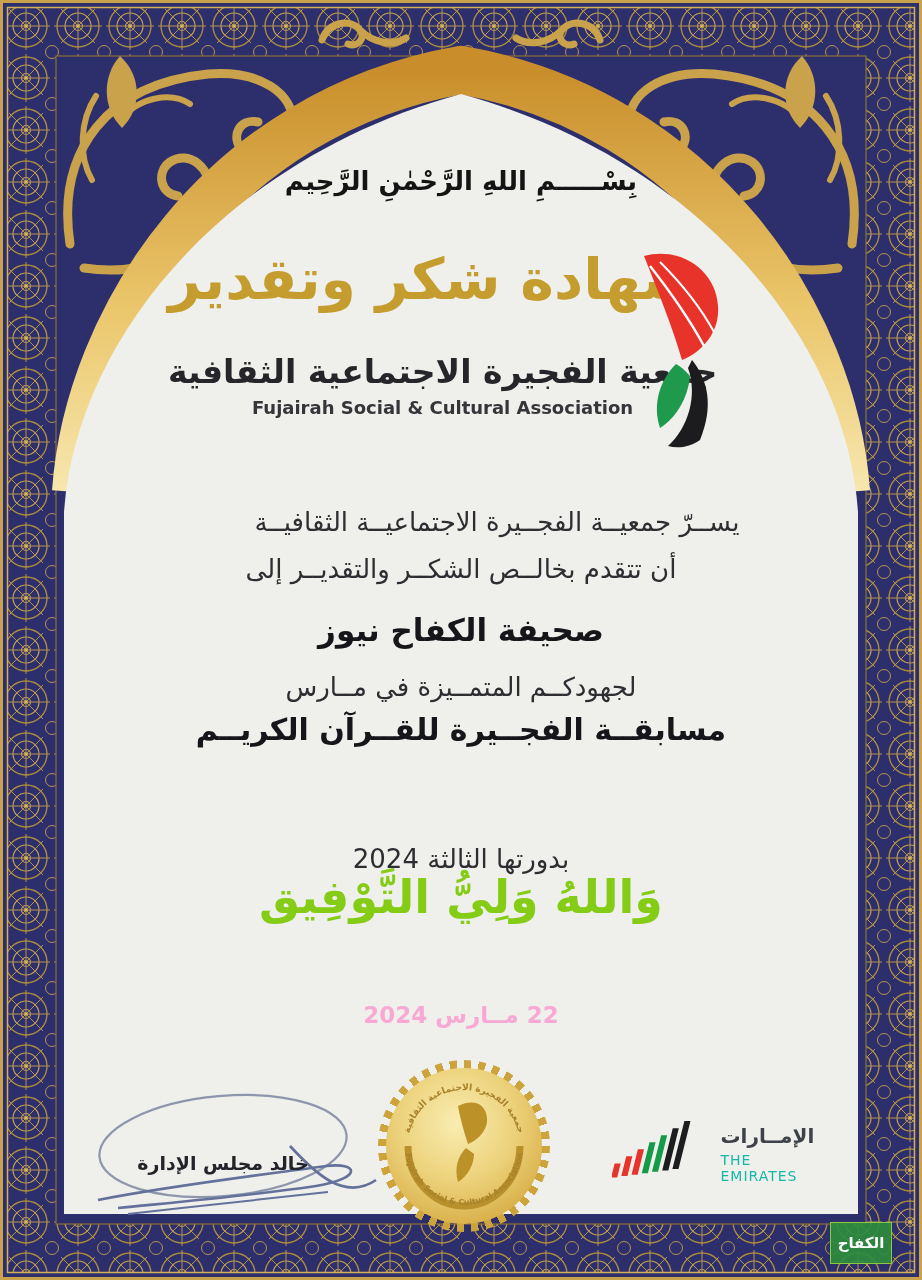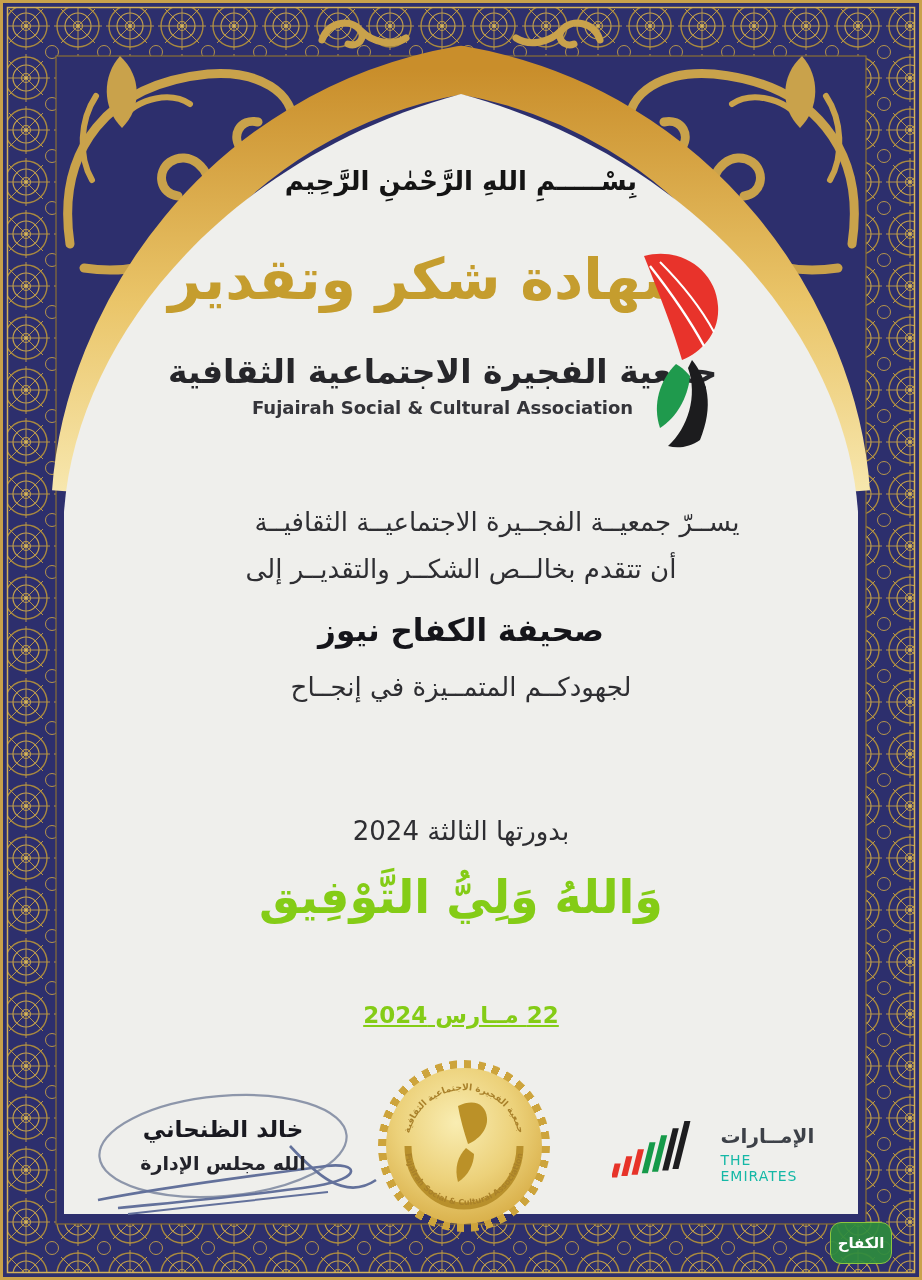--- a/index.html
+++ b/index.html
@@ -13,23 +13,23 @@
      direction:rtl;text-align:center;z-index:2;color:#2e2e32;}
   .bismillah{top:166px;font-size:26px;font-weight:700;color:#141414;}
   .title-calli{top:246px;font-size:57px;font-weight:700;color:#c59d2e;left:47%;}
   .org-ar{top:352px;font-size:33px;font-weight:700;color:#26262a;left:48%;}
   .org-en{top:397px;font-size:18px;font-weight:700;color:#35353a;direction:ltr;left:48%;}
   .l-reg{font-size:26px;}
   .l1{top:507px;margin-left:36px;} .l2{top:554px;}
   .recipient{top:612px;font-size:31px;font-weight:700;color:#15151a;}
   .l3{top:672px;} 
   .event{top:712px;font-size:30px;font-weight:700;color:#15151a;}
-  .l5{top:762px;} .l6{top:816px;}
+  .l5{top:762px;} .l6{top:844px;}
   .closing{top:870px;font-size:46px;font-weight:700;color:#84cc16;}
-  .date{top:1002px;font-size:23px;font-weight:700;color:#84cc16;text-decoration:underline;}
+  .date{top:1002px;font-size:23px;font-weight:700;color:#f9a8d4;}
   .feather{position:absolute;left:630px;top:250px;z-index:2;}
   
   .sig{position:absolute;left:58px;top:1088px;width:340px;height:150px;z-index:2;}
   .sig svg{position:absolute;inset:0;}
   .sig .name{position:absolute;top:28px;left:0;width:330px;text-align:center;
       font-size:23px;font-weight:700;color:#191920;direction:rtl;}
   .sig .role{position:absolute;top:64px;left:0;width:330px;text-align:center;
       font-size:19px;font-weight:700;color:#23232a;direction:rtl;}
   
   .seal{position:absolute;left:378px;top:1060px;width:172px;height:172px;z-index:2;}
@@ -40,21 +40,21 @@
   .seal svg{position:absolute;inset:0;}
   
   .emirates{position:absolute;left:612px;top:1116px;width:215px;height:76px;z-index:2;
       display:flex;align-items:center;}
   .emirates .txt{margin-left:22px;}
   .emirates .ar{font-size:20px;font-weight:700;color:#3d4148;direction:rtl;text-align:left;}
   .emirates .en{font-size:14px;font-weight:400;color:#14b8a6;letter-spacing:1px;margin-top:4px;}
   
   .wm{position:absolute;left:830px;top:1222px;z-index:3;width:60px;height:40px;
       display:flex;align-items:center;justify-content:center;
-      background:rgba(46,140,62,.92);border-radius:11px;border:1px solid #8dc63f;}
+      background:rgba(46,140,62,.92);border-radius:0;border:1px solid #8dc63f;}
   .wm span{color:#fff;font-weight:700;font-size:15px;direction:rtl;}
 </style>
 </head>
 <body>
 
 <div class="cert">
 
   <svg class="bg" width="922" height="1280" viewBox="0 0 922 1280">
     <defs>
       <pattern id="ros" width="52" height="52" patternUnits="userSpaceOnUse">
@@ -111,34 +111,34 @@
     <path d="M 14 6 C 50 -4, 86 20, 88 56 C 90 82, 72 102, 52 110 C 44 82, 30 46, 14 6 Z" fill="#e8332b"></path>
     <path d="M 20 16 C 42 44, 62 74, 74 96" stroke="#ffffff" stroke-width="2.4" fill="none"></path>
     <path d="M 30 12 C 52 34, 72 60, 84 82" stroke="#ffffff" stroke-width="2" fill="none"></path>
     <path d="M 46 114 C 30 130, 22 154, 30 178 C 46 168, 58 148, 60 126 C 55 120, 50 116, 46 114 Z" fill="#1f9a4d"></path>
     <path d="M 62 110 C 78 130, 84 156, 70 190 C 60 197, 48 199, 38 196 C 58 178, 68 146, 58 118 Z" fill="#1c1c1e"></path>
   </svg>
 
   <div class="t l-reg l1">يســرّ جمعيــة الفجــيرة الاجتماعيــة الثقافيــة</div>
   <div class="t recipient">صحيفة الكفاح نيوز</div>
   <div class="t l-reg l2">أن تتقدم بخالــص الشكــر والتقديــر إلى</div>
-  <div class="t l-reg l3">لجهودكــم المتمــيزة في إنجــاح</div>
+  <div class="t l-reg l3">لجهودكــم المتمــيزة في مــارس</div>
+  <div class="t event">مسابقــة الفجــيرة للقــرآن الكريــم</div>
   <div class="t l-reg l6">بدورتها الثالثة 2024</div>
   <div class="t closing">وَاللهُ وَلِيُّ التَّوْفِيق</div>
   <div class="t date">22 مــارس 2024</div>
 
   <div class="sig">
     <svg viewBox="0 0 340 150">
       <ellipse cx="165" cy="58" rx="124" ry="50" fill="none" stroke="#8d96aa" stroke-width="2.2" transform="rotate(-5 165 58)"></ellipse>
       <path d="M 40 112 C 110 98, 210 86, 268 78 C 300 74, 306 90, 258 98 C 190 108, 120 114, 60 120" fill="none" stroke="#63719b" stroke-width="2.6"></path>
       <path d="M 232 58 C 256 84, 286 114, 318 92" fill="none" stroke="#63719b" stroke-width="2.6"></path>
       <path d="M 70 126 C 140 118, 220 110, 270 104" fill="none" stroke="#63719b" stroke-width="2"></path>
     </svg>
-    <div class="name">خالد الظنحاني</div>
-    <div class="role">الله مجلس الإدارة</div>
+    <div class="role">خالد مجلس الإدارة</div>
   </div>
 
   <div class="seal">
     <div class="teeth"></div>
     <div class="bodyc"></div>
     <svg viewBox="0 0 172 172">
       <defs>
         <path id="arcTop" d="M 30 86 A 56 56 0 0 1 142 86"></path>
         <path id="arcBot" d="M 27 86 A 59 59 0 0 0 145 86"></path>
       </defs>

